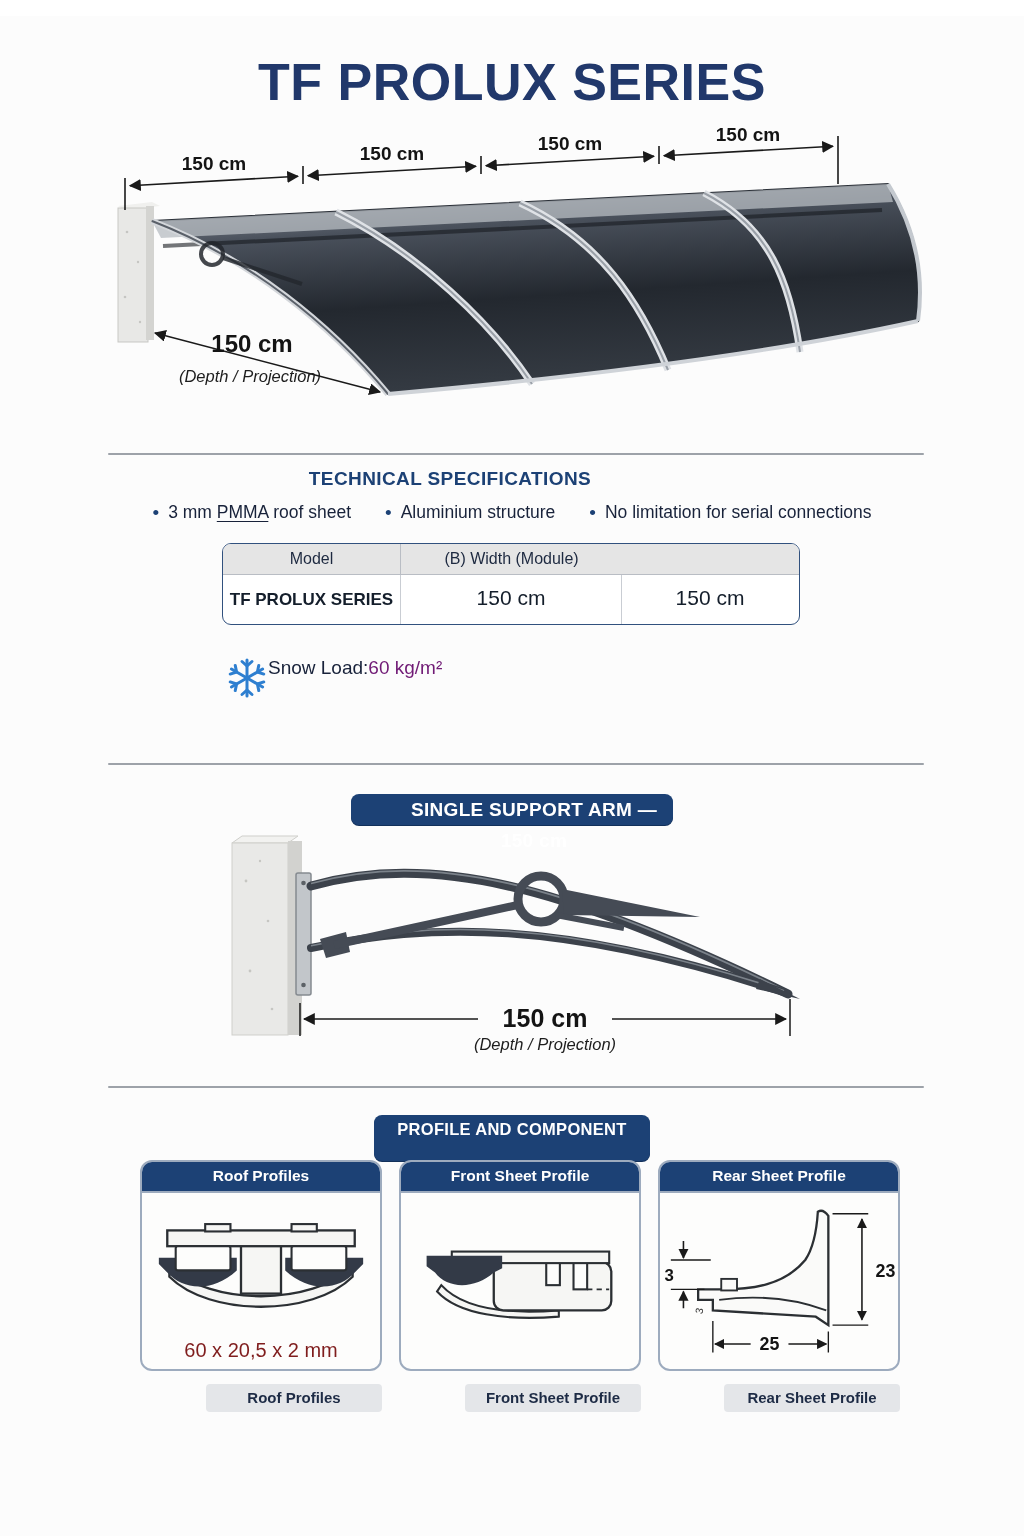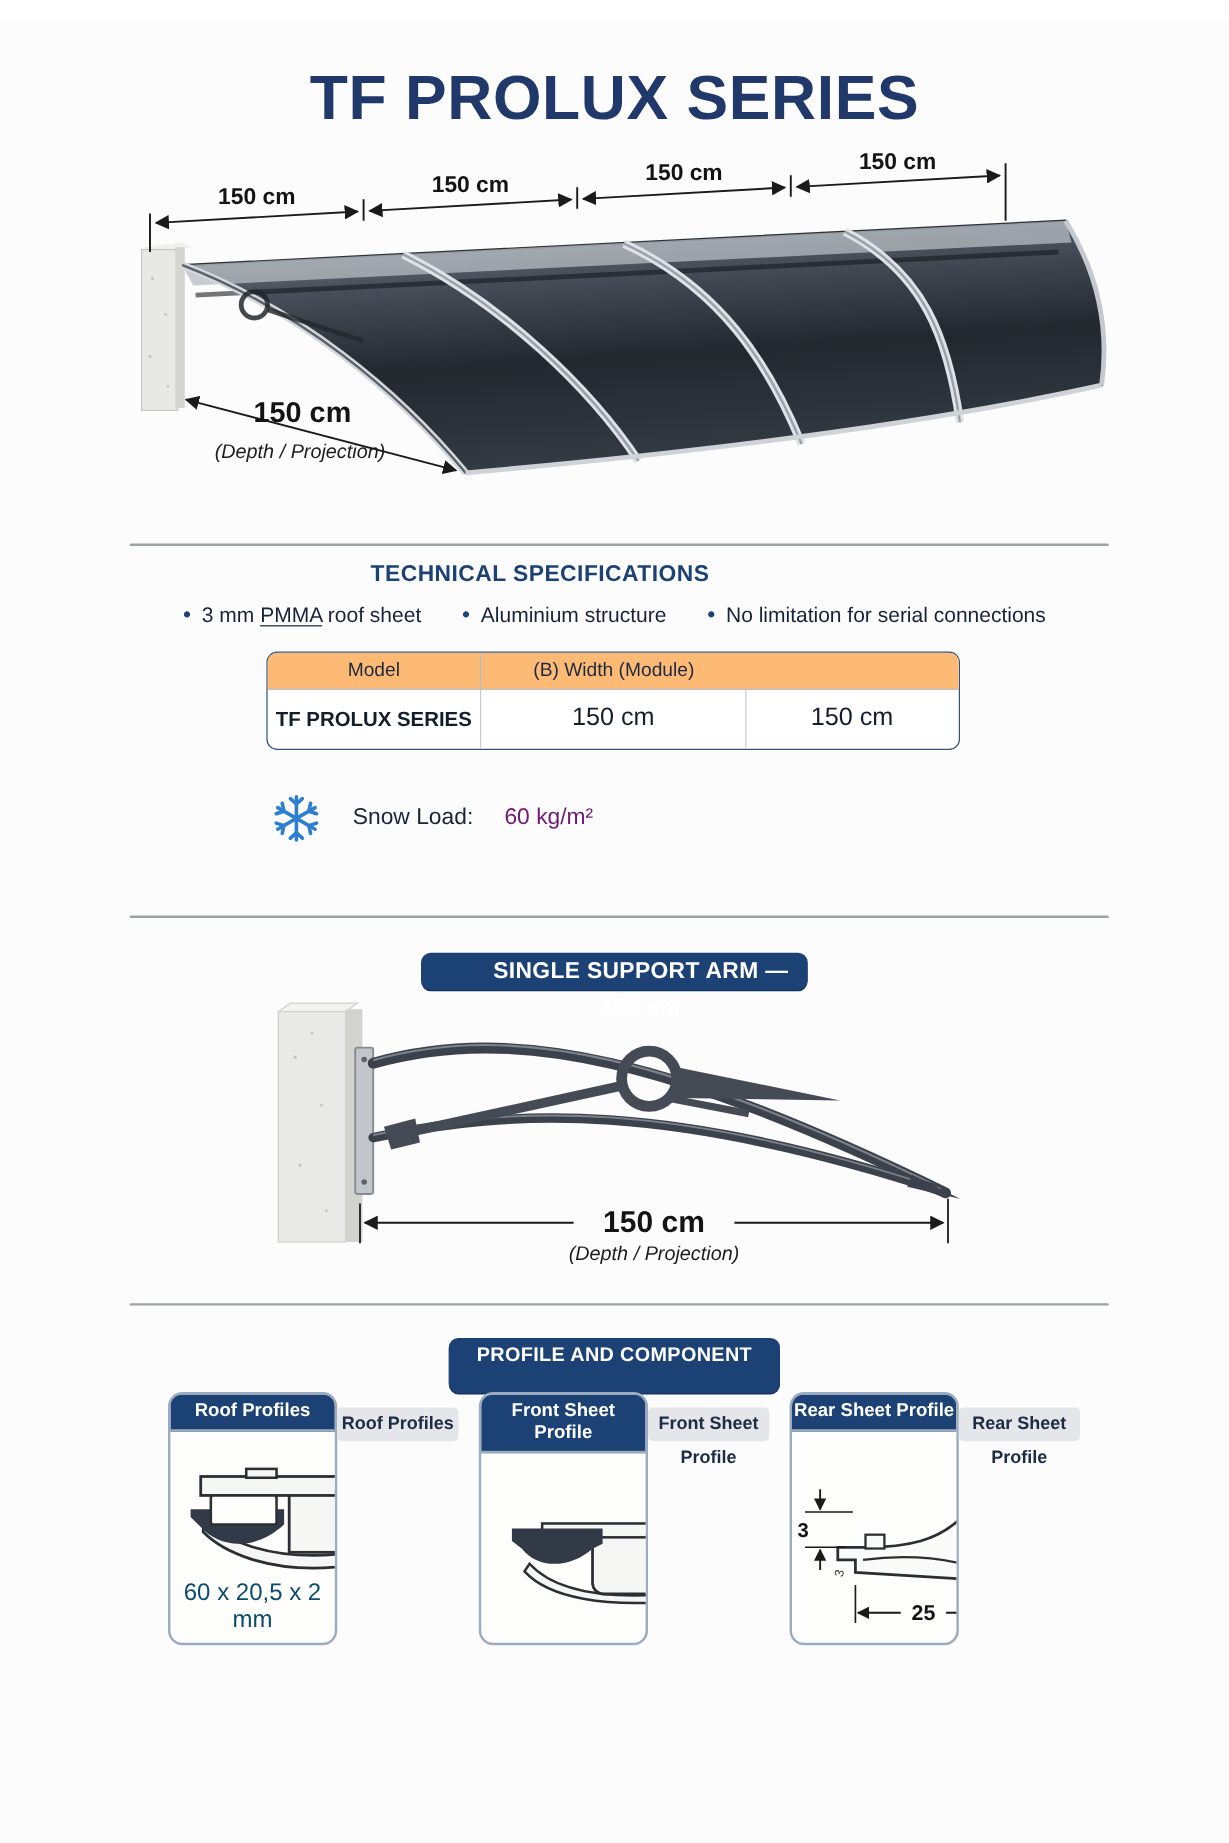--- a/index.html
+++ b/index.html
@@ -24,46 +24,46 @@
   .bullet-item { display:flex; align-items:center; gap:9px; }
   .dot { color:#1c4175; font-size:19px; line-height:1; }
   .u { text-decoration:underline; text-underline-offset:3px; }
 
   
   #dim-table { top:527px; left:222px; width:578px; border:1.5px solid #31517e; border-radius:9px;
     overflow:hidden; background:#fff; }
   .tbl-title { background:#1c4175; color:#fff; text-align:center; font-weight:bold;
     font-size:16.5px; padding:5px 0 6px; letter-spacing:0.3px; }
   .tbl-head, .tbl-row { display:grid; grid-template-columns:178px 221px 176px; }
-  .tbl-head { background:#fdba74; border-bottom:1px solid #b9bdc4; }
+  .tbl-head { background:#e5e5e5; border-bottom:1px solid #b9bdc4; }
   .tbl-head > div { padding:6px 4px; text-align:center; font-size:16px; color:#1d2940; border-right:1px solid #b9bdc4; }
   .tbl-row > div { padding:11px 4px; text-align:center; font-size:21px; color:#141e2b; border-right:1px solid #c9cdd3; }
   .tbl-head > div:last-child, .tbl-row > div:last-child { border-right:none; }
   .model-cell { font-weight:bold; font-size:17px !important; line-height:27px; }
 
   
-  .rating { top:641px; display:flex; align-items:center; gap:26px; font-size:19px; color:#18223a; height:50px; }
+  .rating { top:641px; display:flex; align-items:flex-start; gap:0; font-size:19px; color:#18223a; height:50px; }
   #snow-rating { left:226px; }
   #wind-rating { left:522px; }
   .rating b { font-weight:normal; color:#701a75; }
 
   
   .banner { background:#1c4175; color:#fff; font-weight:bold; text-align:center;
     border-radius:8px; box-shadow:0 1px 0 #12305a; }
   #arm-banner { top:778px; left:351px; width:322px; height:31px; line-height:31px; font-size:19px; letter-spacing:0.3px;padding-left:44px; }
   #profile-banner { top:1099px; left:374px; width:276px; height:46px; line-height:29px; font-size:16.5px; letter-spacing:0.3px; }
 
   
   #cards { top:1144px; left:140px; width:760px; display:flex; justify-content:space-between; }
-  .card-col { width:242px; display:flex; flex-direction:row; align-items:flex-start; }
+  .card-col { width:242px; display:flex; flex-direction:column; align-items:flex-end; }
   .card { width:242px; height:211px; background:#fdfdfc; border:2px solid #9dabbe; border-radius:12px; overflow:hidden; }
   .card-header { background:#1c4175; color:#fff; font-weight:bold; font-size:15.5px;
     text-align:center; padding:5px 0 6px; border-bottom:2px solid #9dabbe; }
   .card-body { position:relative; width:100%; height:calc(100% - 30px); }
-  .profile-dim-text { position:absolute; bottom:18px; width:100%; text-align:center; font-size:20px; color:#0c4a6e; }
+  .profile-dim-text { position:absolute; bottom:18px; width:100%; text-align:center; font-size:20px; color:#7f1d1d; }
   .caption-pill { margin-top:13px; width:176px; height:28px; line-height:28px; text-align:center;
     background:#e4e6e9; border-radius:4px; font-weight:bold; font-size:15px; color:#1d2b45; }
 
   svg text { font-family:"Liberation Sans", sans-serif; }
 </style>
 </head>
 <body>
 
 <div id="page">
 

